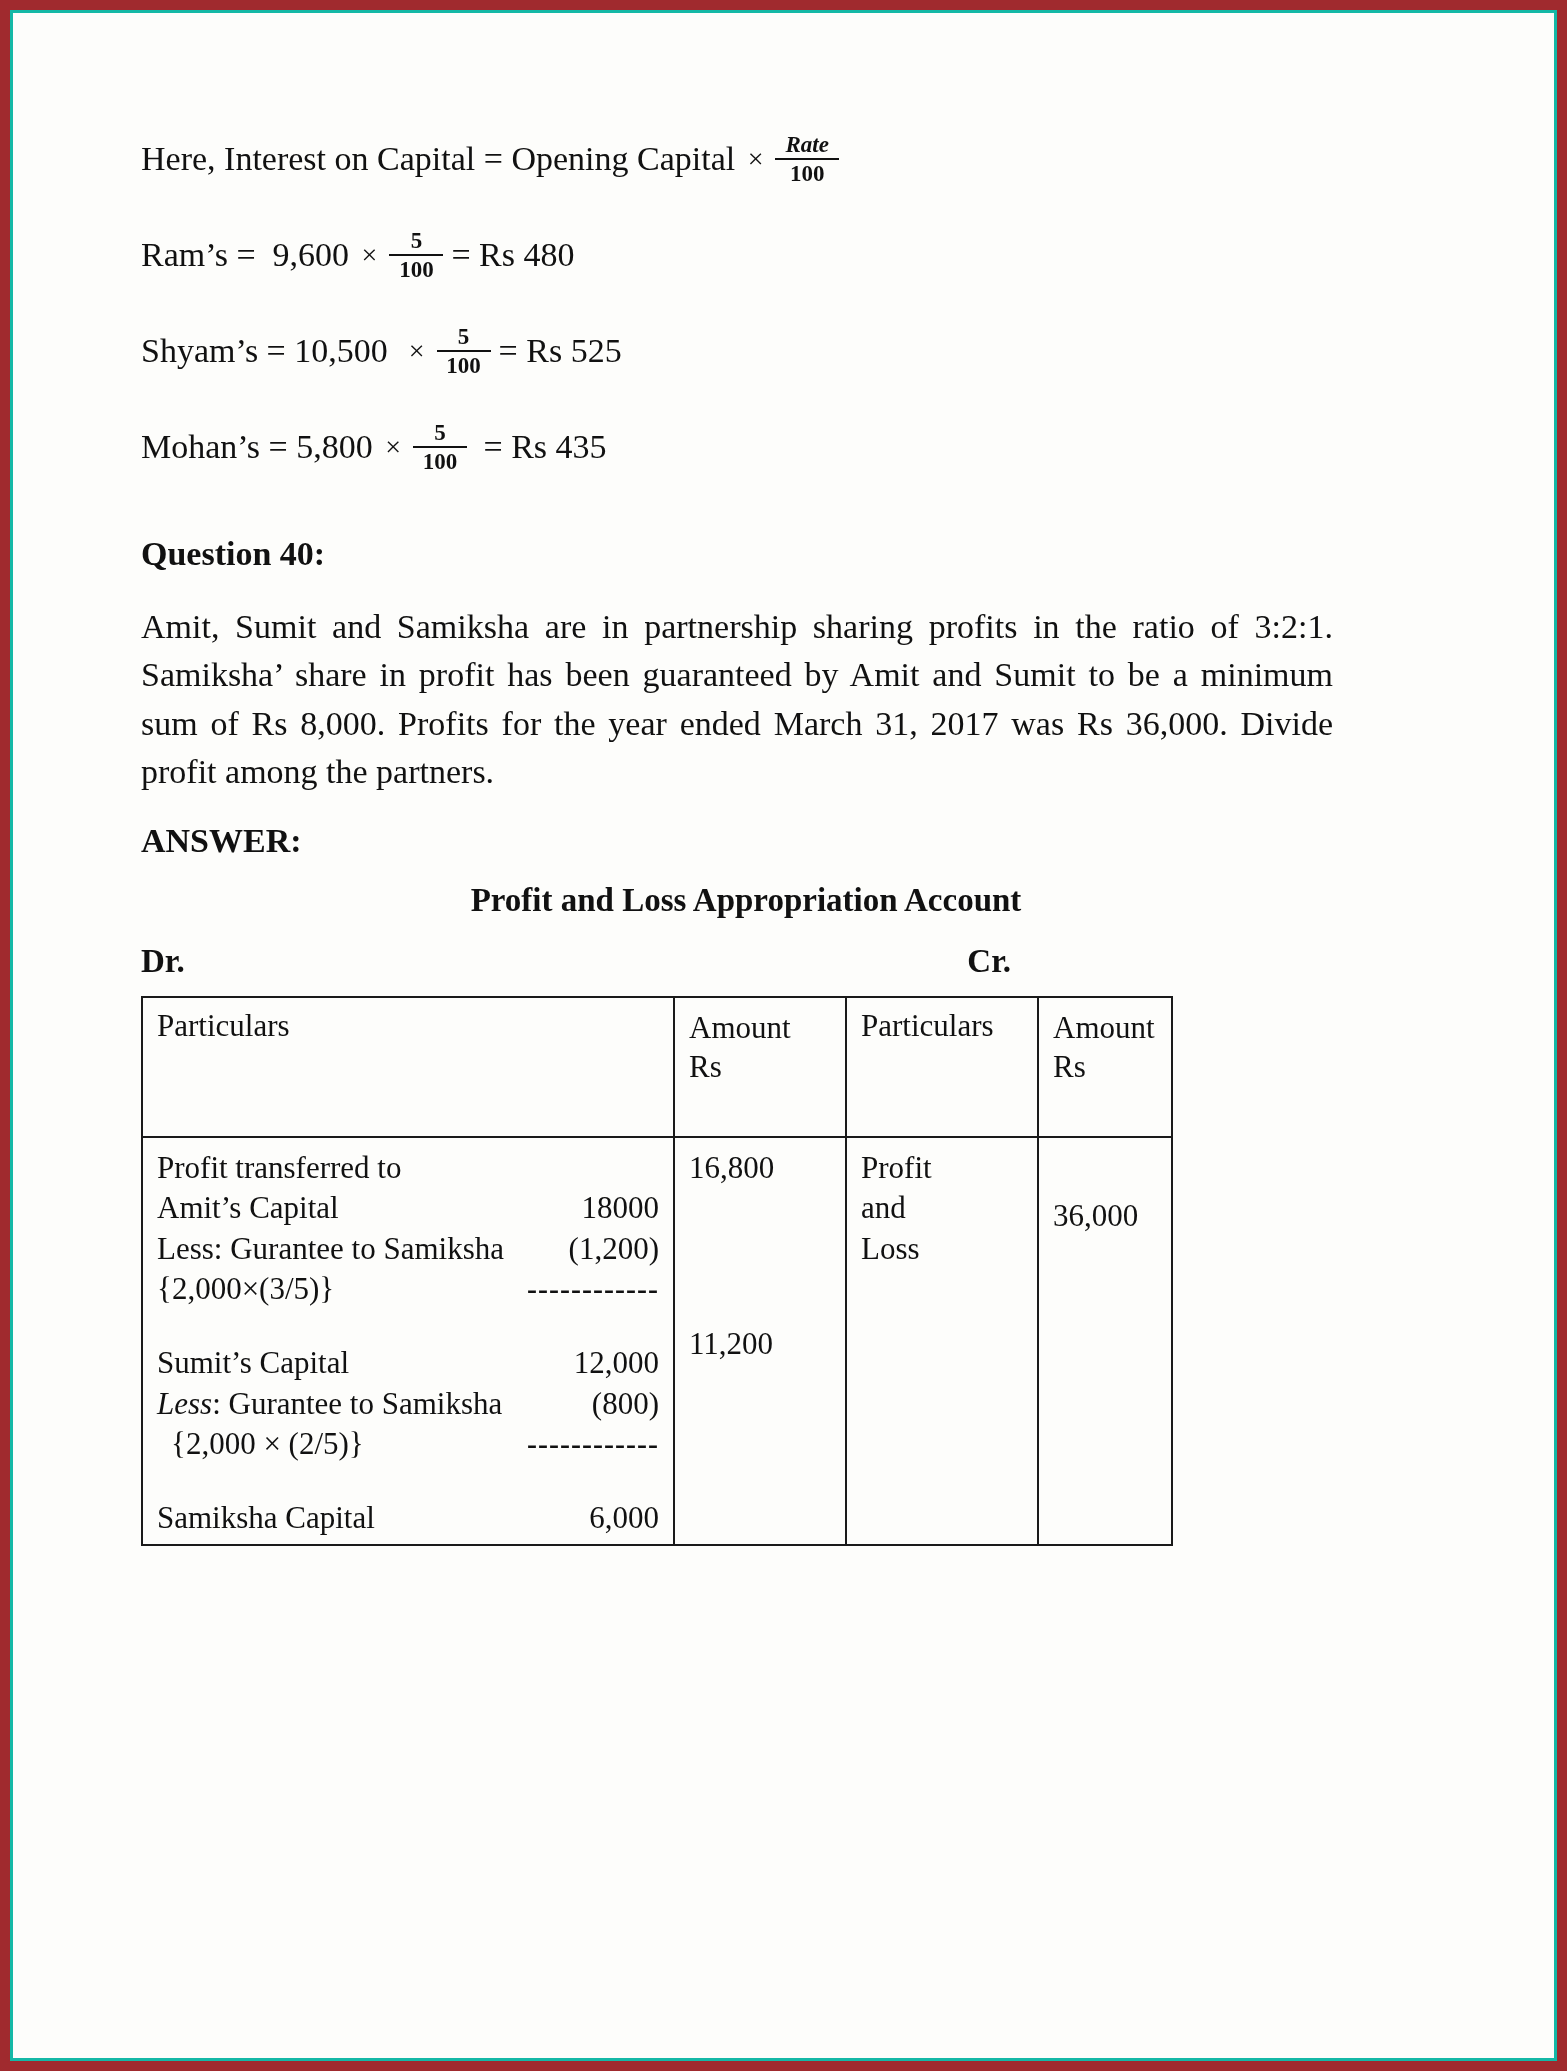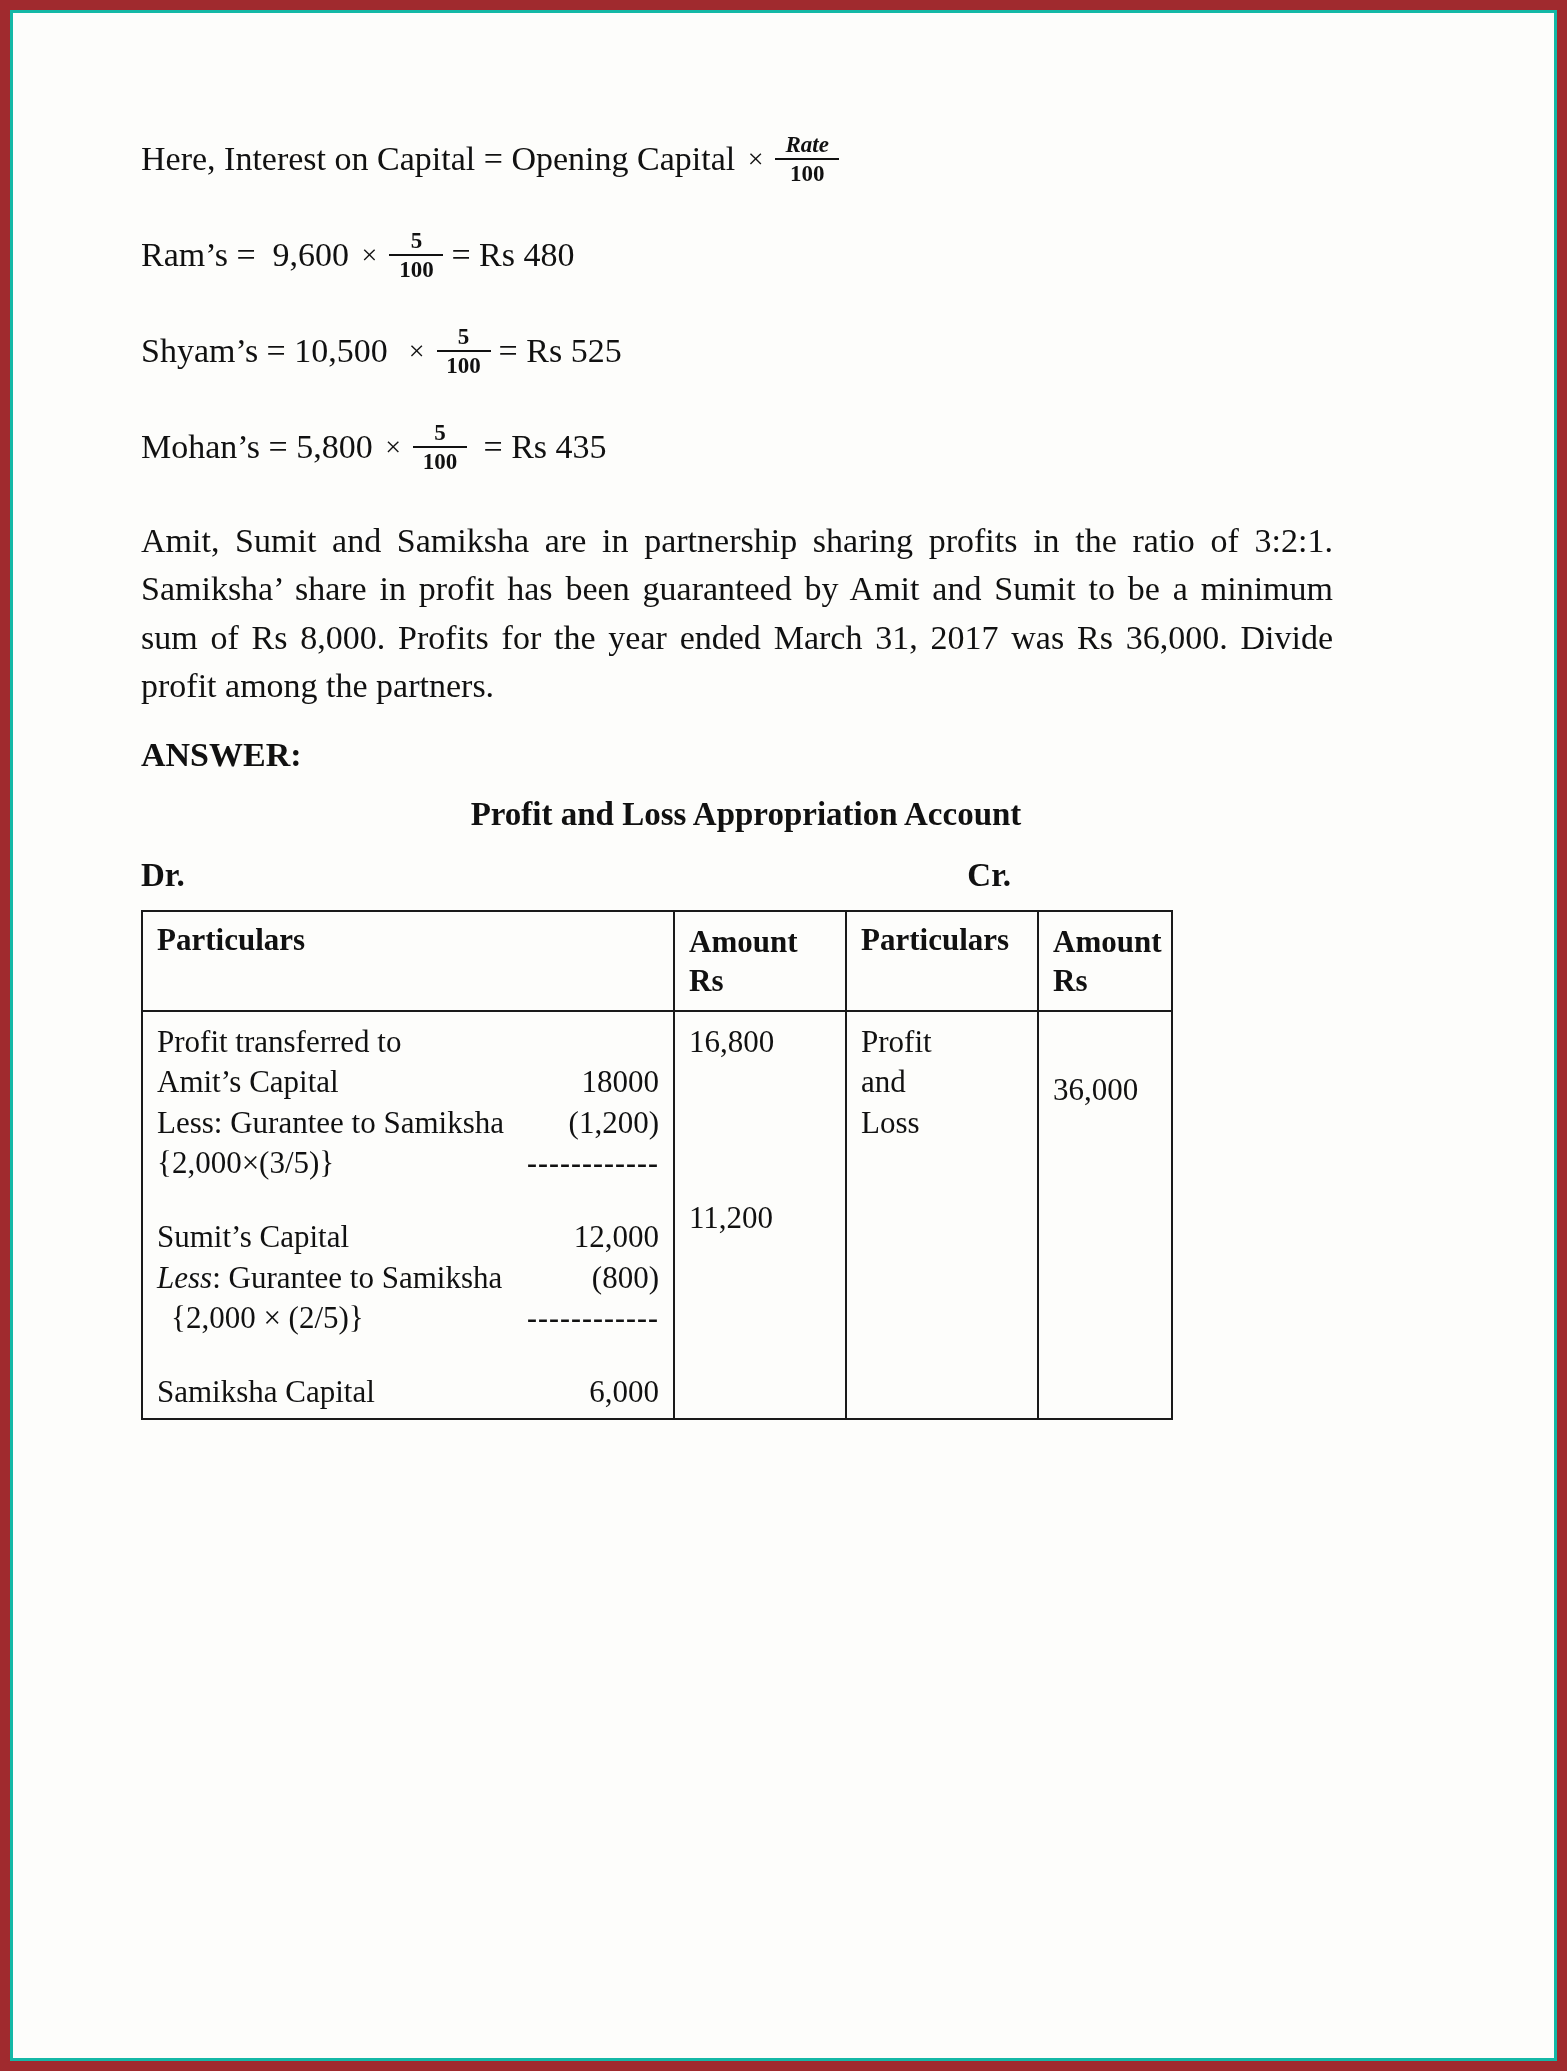--- a/index.html
+++ b/index.html
@@ -116,22 +116,22 @@
     font-size: 31px;
   }
   table.ledger td, table.ledger th {
     border: 2px solid #1a1a1a;
     vertical-align: top;
     padding: 10px 14px 6px 14px;
     font-weight: normal;
     text-align: left;
   }
   table.ledger thead th {
-    font-weight: bold;
-    height: 100px;
+    font-weight: normal;
+    height: 140px;
   }
   .col-p1 { width: 532px; }
   .col-a1 { width: 172px; }
   .col-p2 { width: 192px; }
   .col-a2 { width: 134px; }
 
   .cell-lines { line-height: 1.30; }
   .hdr-2line { line-height: 1.26; }
 
   
@@ -198,20 +198,21 @@
         <span>Mohan’s = 5,800 </span>
         <span class="times">×</span>
         <span class="frac">
           <span class="num">5</span>
           <span class="bar"></span>
           <span class="den">100</span>
         </span>
         <span> = Rs 435</span>
       </div>
 
+      <div class="q-head">Question 40:</div>
       <div class="q-body">Amit, Sumit and Samiksha are in partnership sharing profits in the ratio of 3:2:1. Samiksha’ share in profit has been guaranteed by Amit and Sumit to be a minimum sum of Rs 8,000. Profits for the year ended March 31, 2017 was Rs 36,000. Divide profit among the partners.</div>
 
       <div class="answer-head">ANSWER:</div>
       <div class="acct-title">Profit and Loss Appropriation Account</div>
 
       <div class="drcr">
         <span class="dr">Dr.</span>
         <span class="cr">Cr.</span>
       </div>
 

